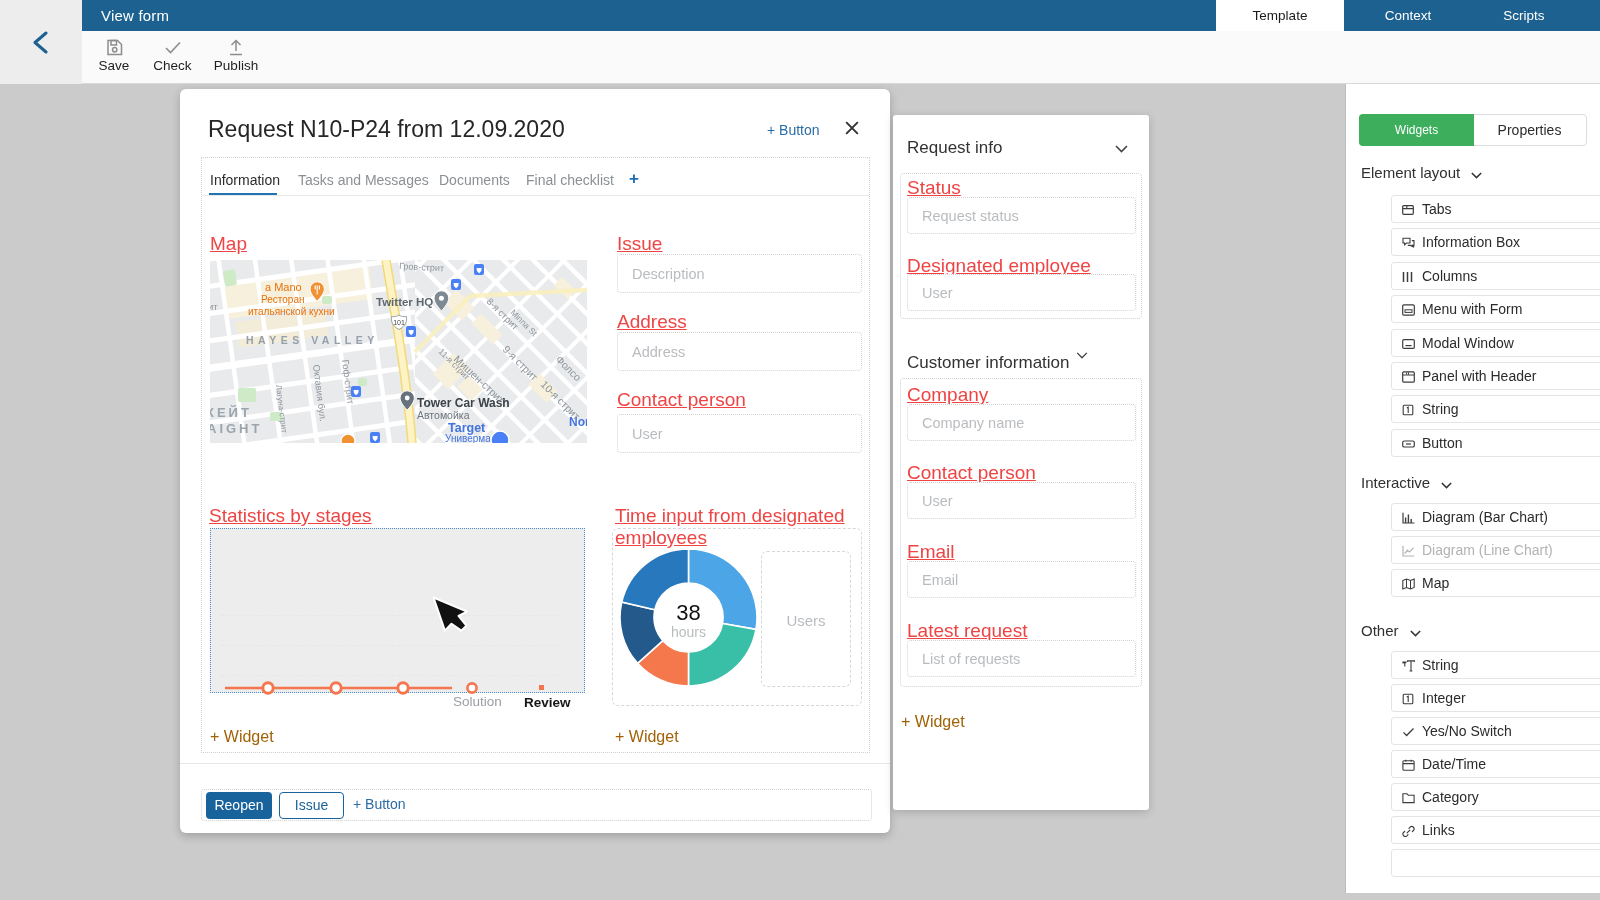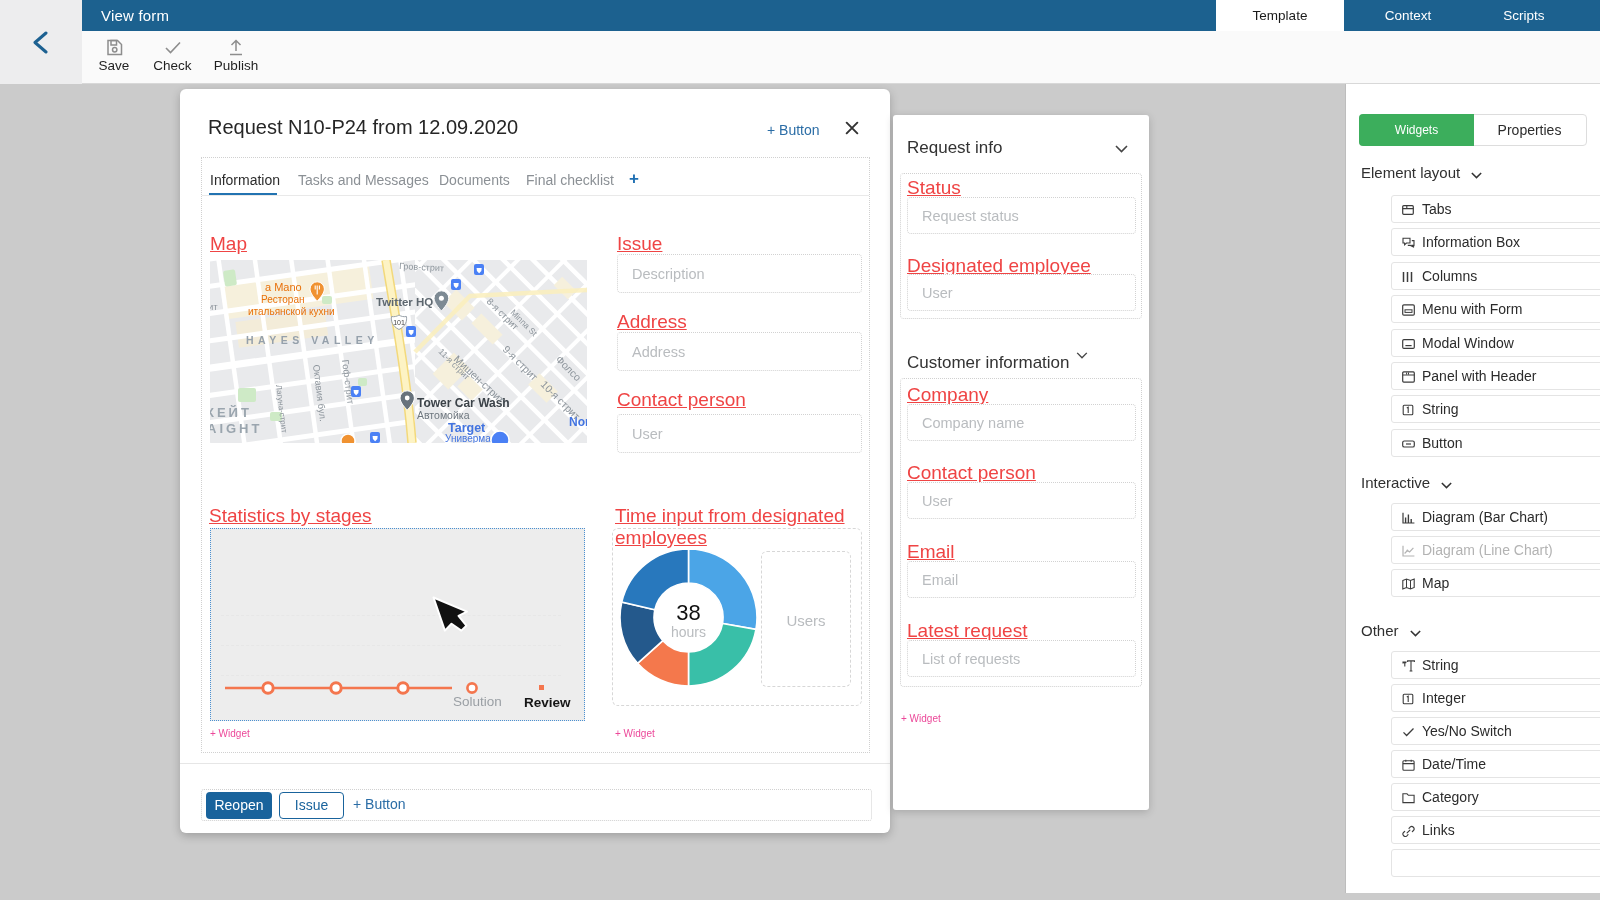--- a/index.html
+++ b/index.html
@@ -14,32 +14,32 @@
 .toptab.active { background:#fff; color:#1b1b1b; }
 #toolbar { left:82px; top:31px; width:1518px; height:53px; background:#fafafa; border-bottom:1px solid #d8d8d8; }
 .tool { position:absolute; top:8px; text-align:center; color:#1f1f1f; font-size:13.5px; }
 .tool svg { display:block; margin:0 auto 2px; }
 
 #canvas { left:0; top:84px; width:1600px; height:816px; background:#cbcbcb; }
 
 .lbl { position:absolute; color:#ef4444; font-size:19px;text-decoration:underline; }
 .inp { position:absolute; border:1px dotted #d2d2d2; border-radius:4px; background:#fff; }
 .inp span { position:absolute; left:14px; top:50%; transform:translateY(-50%); color:#b9bcbf; font-size:14.5px; }
-.widgetlink { position:absolute; color:#ec4899; font-size:10px; }
+.widgetlink { position:absolute; color:#a16207; font-size:16px; }
 .dotted { position:absolute; border:1px dotted #d0d0d0; }
 
 #modal { left:180px; top:89px; width:710px; height:744px; background:#fff; border-radius:6px; box-shadow:0 3px 10px rgba(0,0,0,.22); }
-#modal .mtitle { position:absolute; left:28px; top:27px; font-size:20px; color:#262626; }
+#modal .mtitle { position:absolute; left:28px; top:27px; font-size:23px; color:#262626; }
 #modal .addbtn { position:absolute; left:587px; top:33px; color:#2b6da6; font-size:14px; }
 #modal .close { position:absolute; left:664px; top:31px; width:16px; height:16px; }
 #tabsbox { left:21px; top:68px; width:669px; height:596px; border:1px dotted #d0d0d0; }
 .tab { position:absolute; top:14px; font-size:14px; color:#8b9095; }
 .tabline { position:absolute; left:0; top:37px; width:667px; height:1px; background:#e9e9e9; }
 
-#statbox { position:absolute; left:30px; top:439px; width:375px; height:193px; border:1.5px dotted #4a90d2; background:#ededed; }
+#statbox { position:absolute; left:30px; top:439px; width:375px; height:165px; border:1.5px dotted #4a90d2; background:#ededed; }
 #statbox .grid { position:absolute; left:10px; width:340px; height:0; border-top:1px dashed #e7e7e7; }
 #statbox .sol { position:absolute; left:242px; top:165px; font-size:13.5px; color:#9a9fa4; }
 #statbox .rev { position:absolute; left:313px; top:166px; font-size:13.5px; color:#161616; font-weight:bold; }
 
 #timebox { position:absolute; left:432px; top:439px; width:250px; height:178px; border:1px dashed #d7d7d7; border-radius:6px; }
 #usersbox { position:absolute; left:148px; top:22px; width:90px; height:136px; border:1px dashed #d7d7d7; border-radius:6px; }
 #usersbox span { position:absolute; width:100%; text-align:center; top:60px; color:#b9bcbf; font-size:15px; }
 #donut { position:absolute; left:7px; top:20px; }
 #donut .n38 { position:absolute; left:0; top:51px; width:137px; text-align:center; font-size:22px; color:#111; }
 #donut .hrs { position:absolute; left:0; top:75px; width:137px; text-align:center; font-size:14px; color:#b9bcbf; }

